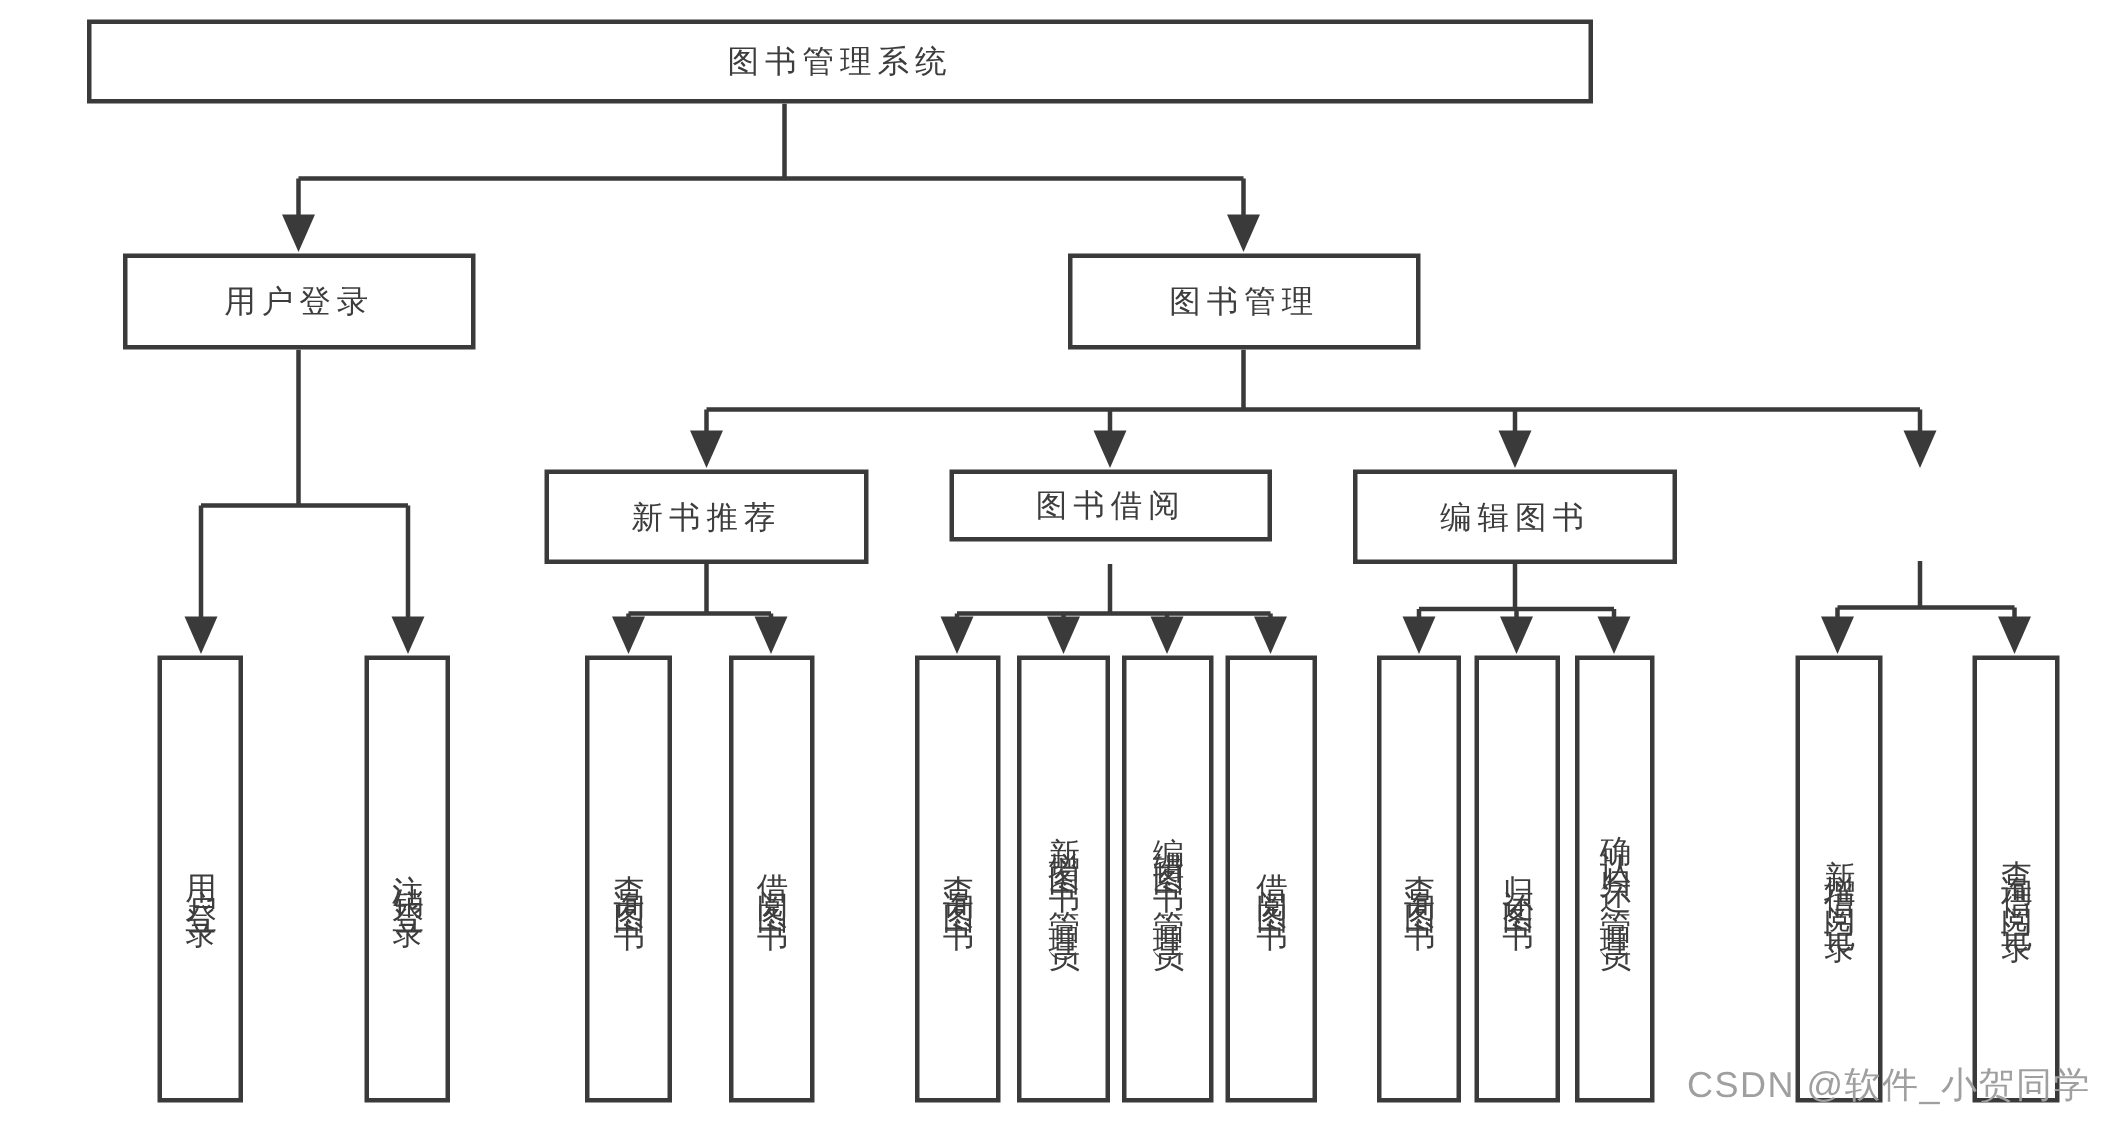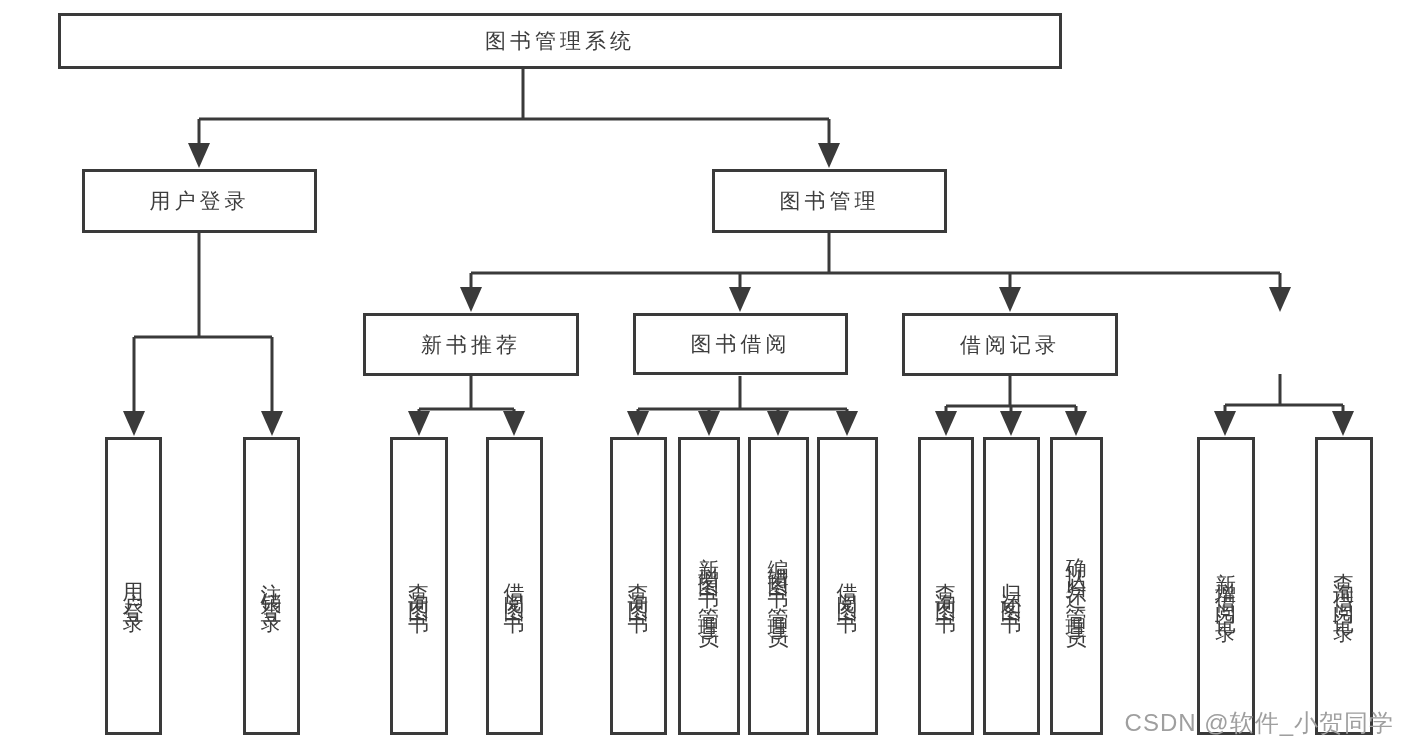--- a/index.html
+++ b/index.html
@@ -96,22 +96,22 @@
       <polygon points="1332,411 1354,411 1343,436"></polygon>
     </g>
   </svg>
 
   <div class="node h" style="left:21px;top:13px;width:1004px;height:56px;margin-left:37px;">图书管理系统</div>
 
   <div class="node h" style="left:82px;top:169px;width:235px;height:64px;">用户登录</div>
   <div class="node h" style="left:363px;top:313px;width:216px;height:63px;">新书推荐</div>
 
   <div class="node h" style="left:712px;top:169px;width:235px;height:64px;">图书管理</div>
-  <div class="node h" style="left:633px;top:313px;width:215px;height:62px;">图书借阅</div>
-  <div class="node h" style="left:902px;top:313px;width:216px;height:63px;">借阅记录</div>
+  <div class="node h" style="left:633px;top:313px;width:215px;height:48px;">图书借阅</div>
+  <div class="node h" style="left:902px;top:313px;width:216px;height:63px;">编辑图书</div>
 
   <div class="node v" style="left:105px;top:437px;width:57px;height:298px;">用户登录</div>
   <div class="node v" style="left:243px;top:437px;width:57px;height:298px;">注销登录</div>
 
   <div class="node v" style="left:390px;top:437px;width:58px;height:298px;">查询图书</div>
   <div class="node v" style="left:486px;top:437px;width:57px;height:298px;">借阅图书</div>
 
   <div class="node v" style="left:610px;top:437px;width:57px;height:298px;">查询图书</div>
   <div class="node v" style="left:678px;top:437px;width:62px;height:298px;">新增图书（管理员）</div>
   <div class="node v" style="left:748px;top:437px;width:61px;height:298px;">编辑图书（管理员）</div>

